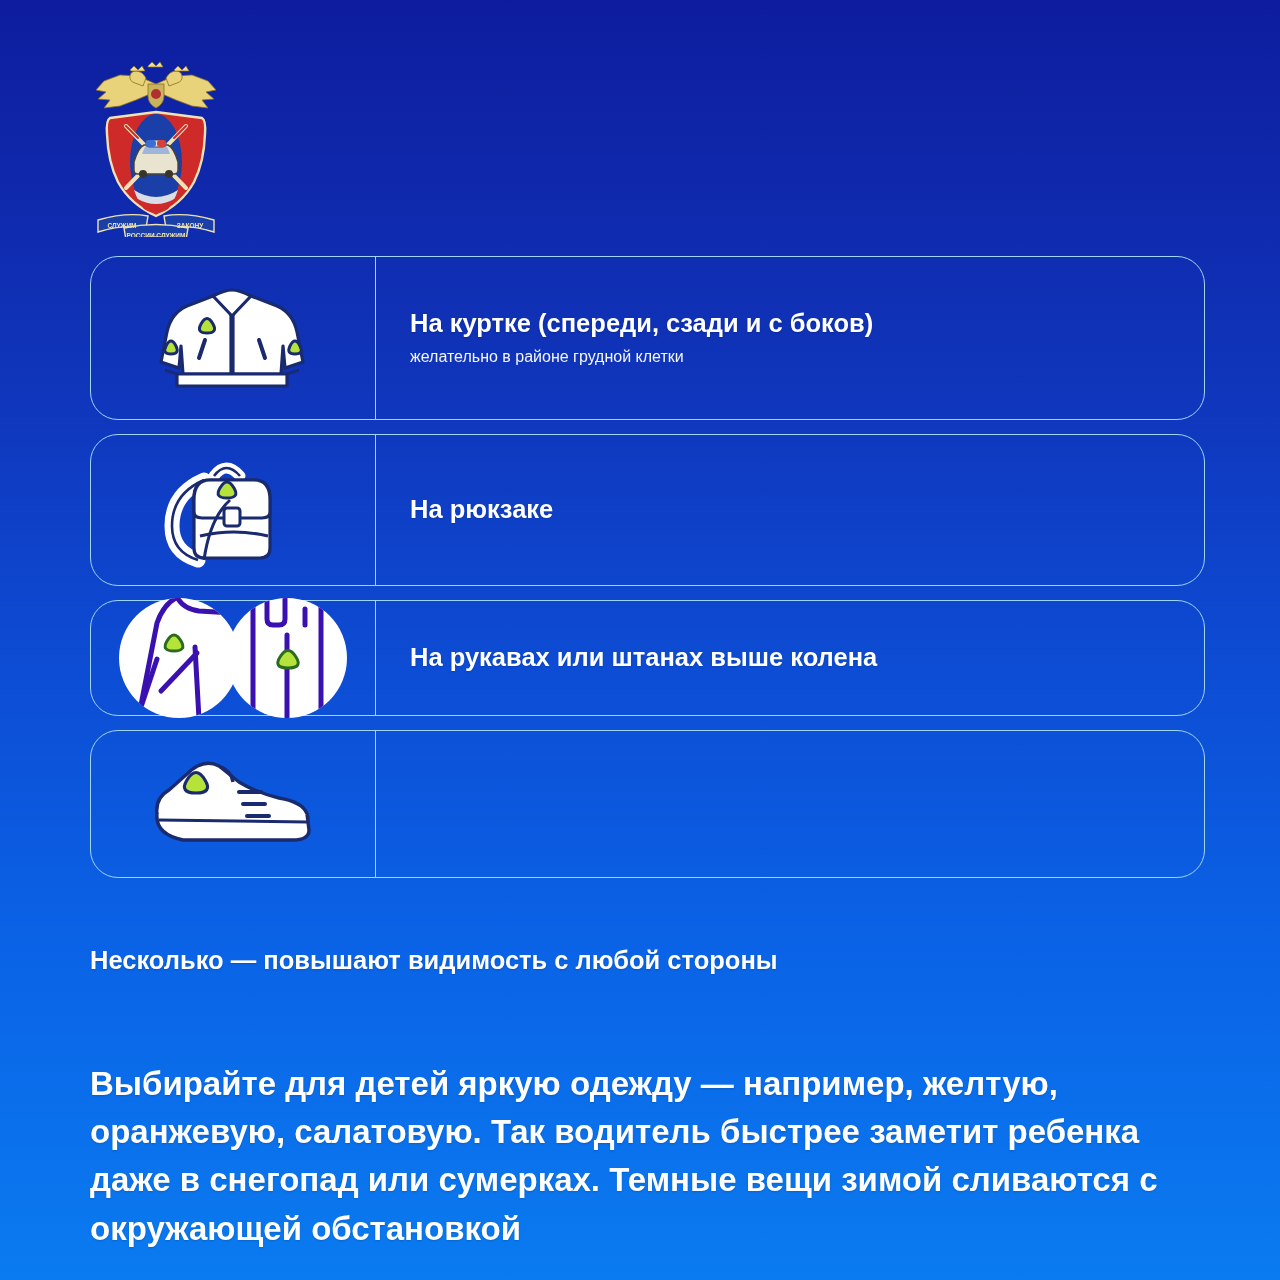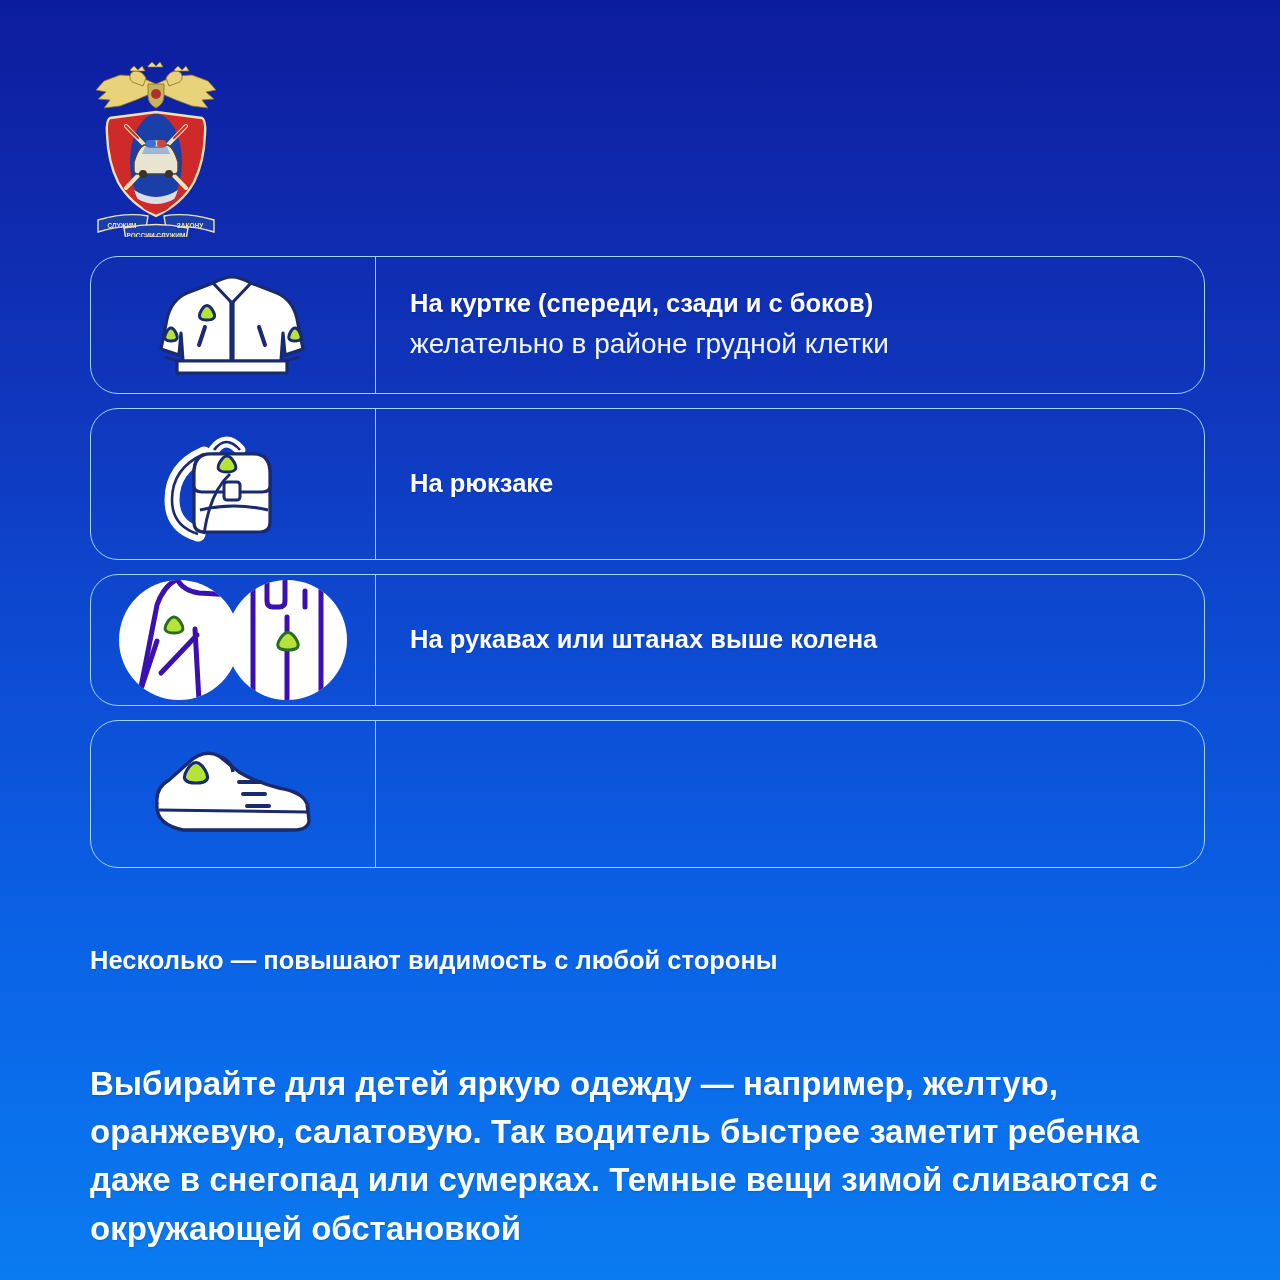--- a/index.html
+++ b/index.html
@@ -43,27 +43,27 @@
   }
   .card-text {
     flex:1; display:flex; flex-direction:column; justify-content:center;
     padding:16px 34px;
   }
   .card-title {
     font-size:25.5px; font-weight:bold; line-height:1.24;
     text-shadow:0 1px 2px rgba(0,0,0,.16);
   }
   .card-sub {
-    font-size:28px; font-weight:normal; line-height:1.3;
+    font-size:16px; font-weight:normal; line-height:1.3;
     margin-top:7px; color:#f2f6ff;
   }
 
-  .h-jacket  { height:138px; }
+  .h-jacket  { height:164px; }
   .h-bag     { height:152px; }
-  .h-limbs   { height:132px; }
+  .h-limbs   { height:116px; }
   .h-shoe    { height:148px; }
 
   
   .important {
     position:absolute; left:90px; top:942px; width:1110px;
     font-size:25.5px; font-weight:bold; line-height:1.43;
     text-shadow:0 1px 2px rgba(0,0,0,.16);
   }
   .important .hl { color:#b6e33a; }
   .note {

